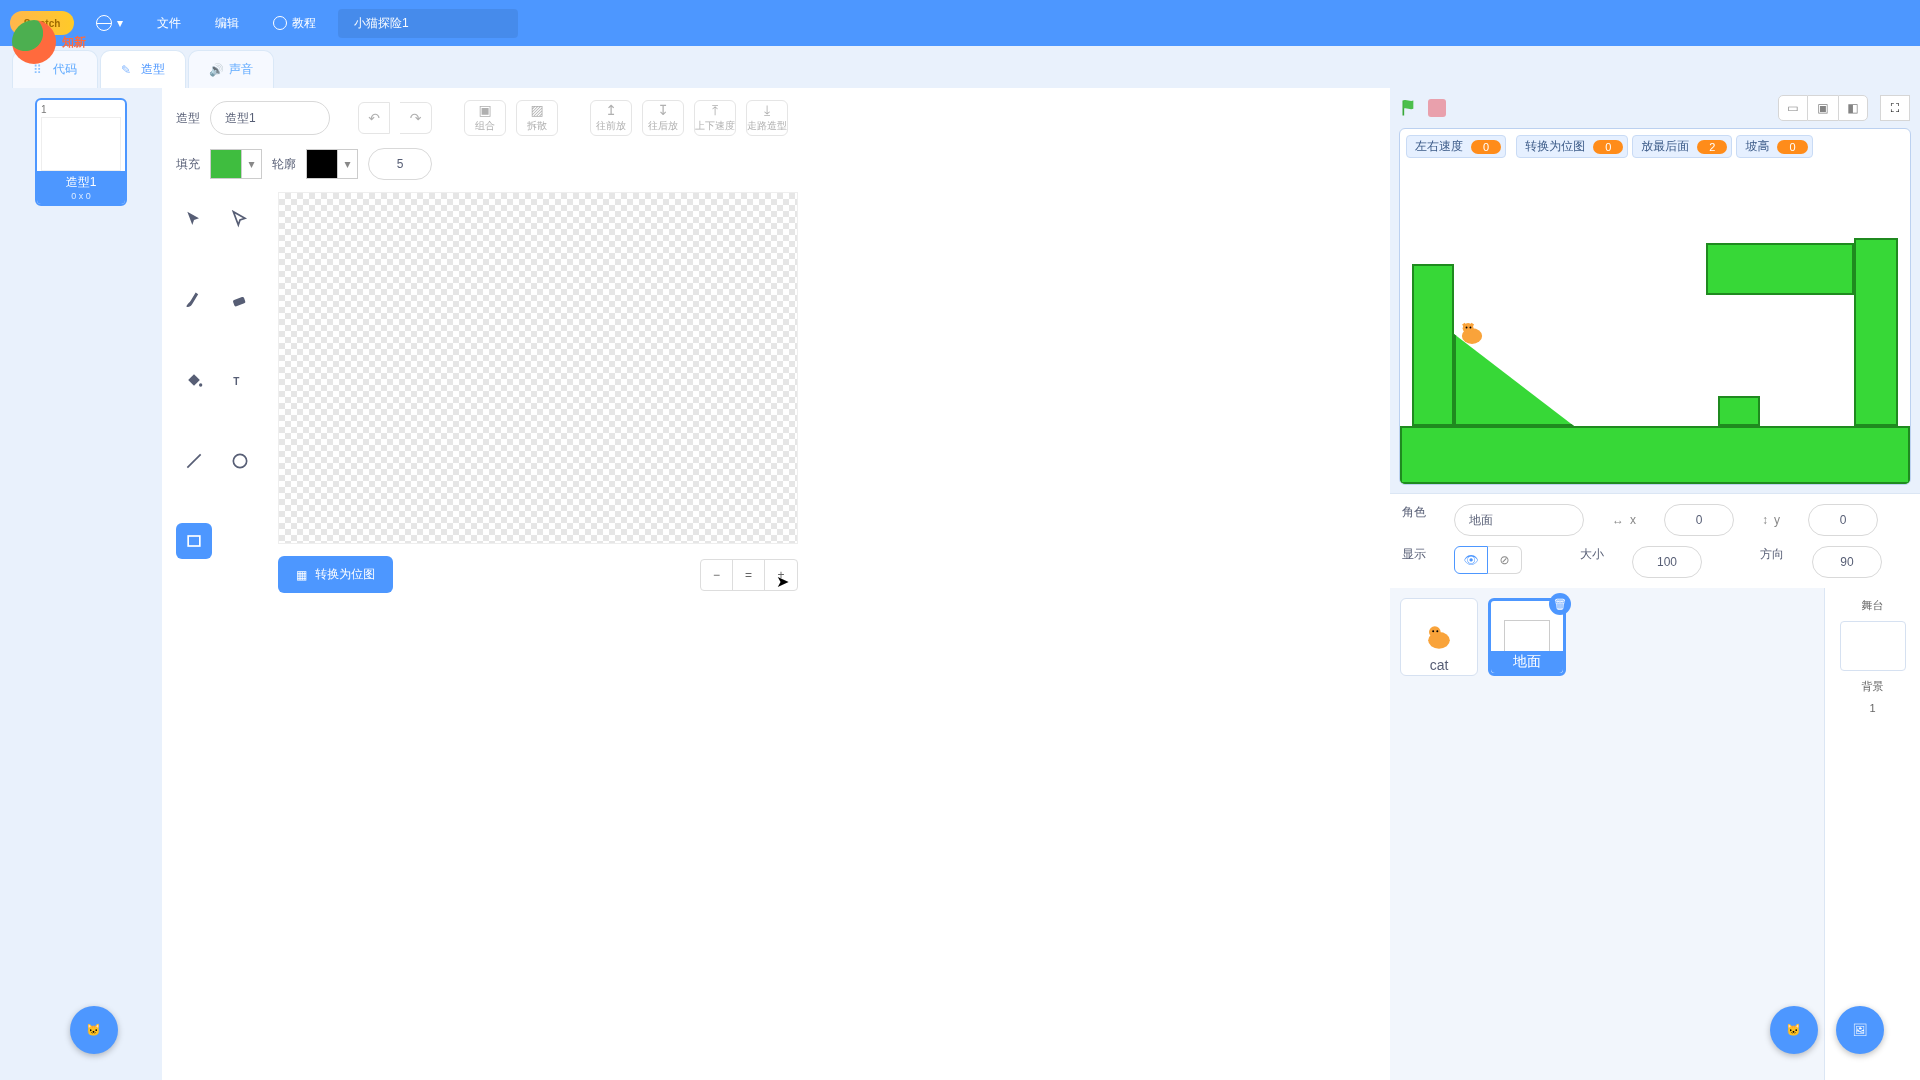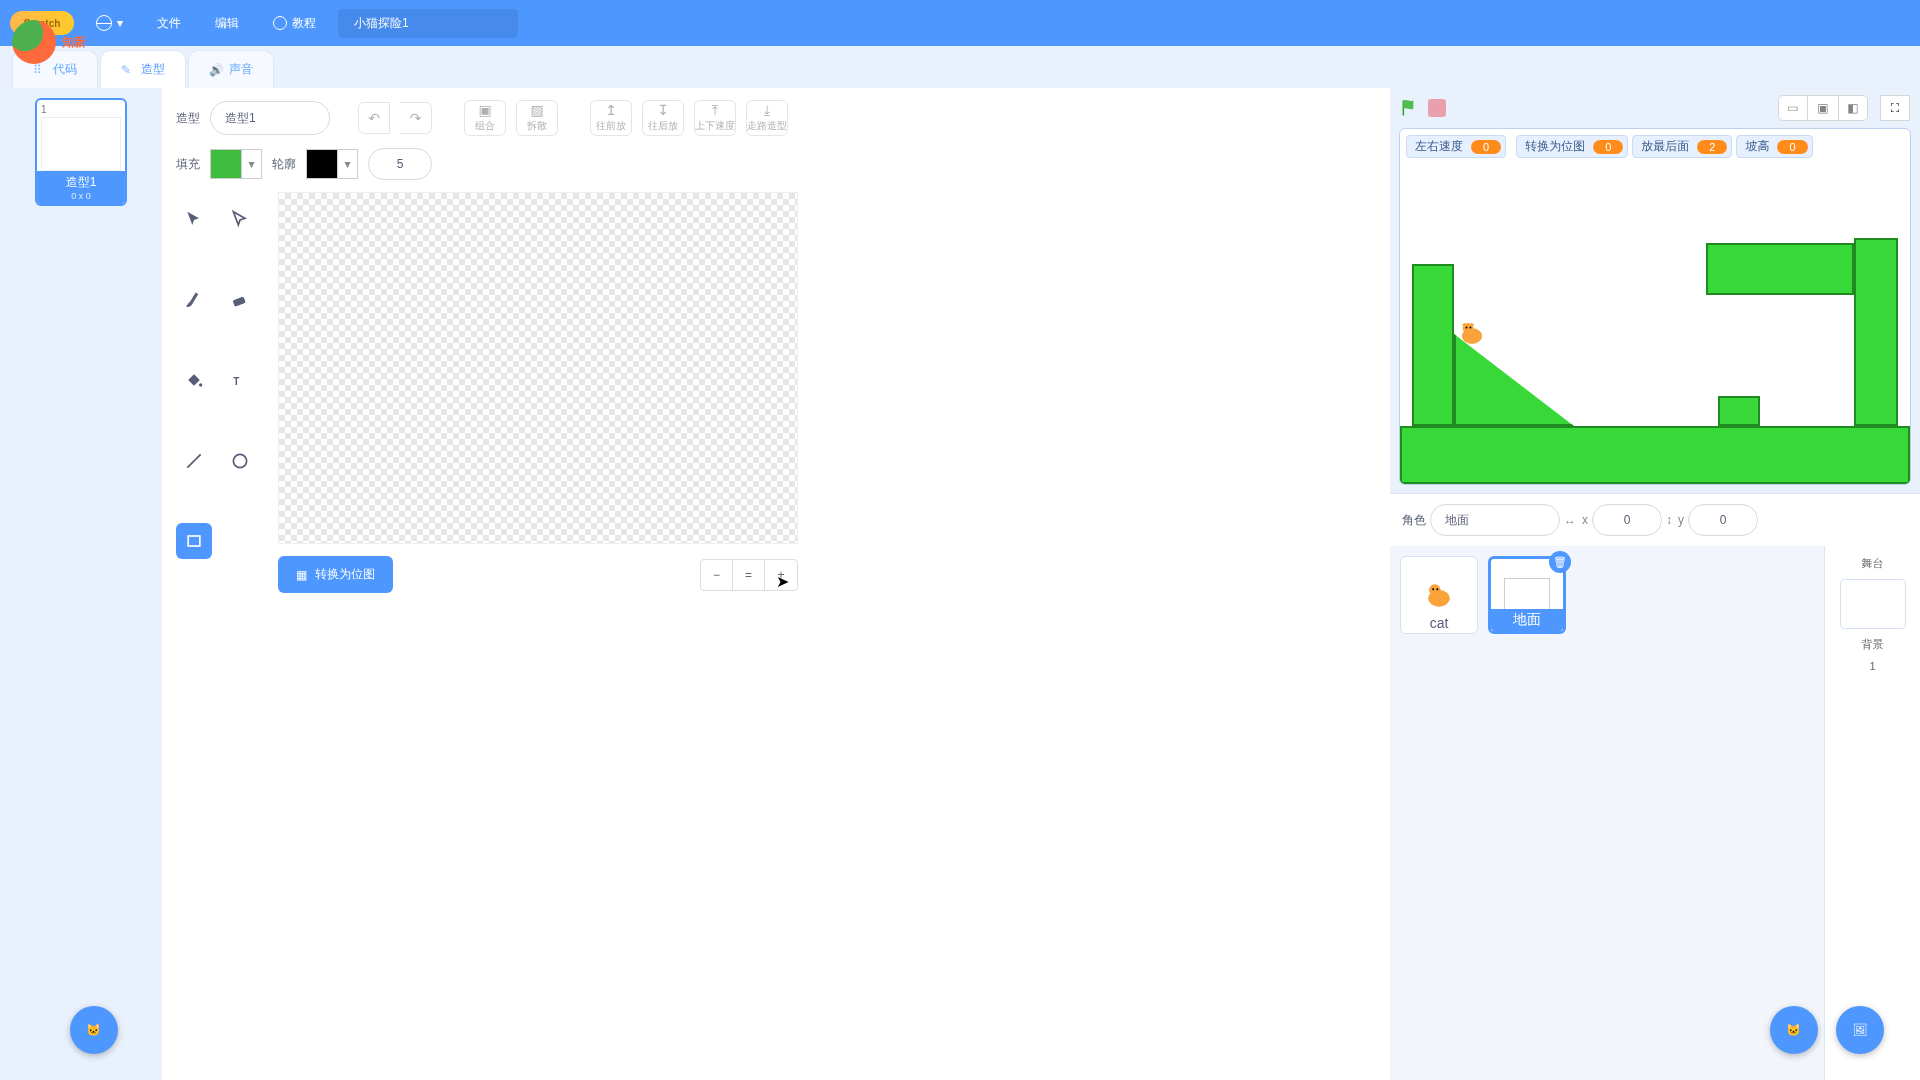--- a/index.html
+++ b/index.html
@@ -84,21 +84,21 @@
 .mon{background:#e6f0ff;border:1px solid #c9dbf5;border-radius:4px;padding:2px 4px 2px 8px;display:flex;align-items:center;gap:8px;font-size:11px;color:#3b5a88}
 .mon .val{background:#ff8c1a;color:#fff;border-radius:10px;padding:1px 12px;font-size:11px;min-width:30px;text-align:center}
 .mon-row{display:flex;gap:10px}
 
 .stage{width:512px;height:357px;background:#fff;border:1px solid #bcd1f0;border-radius:6px;margin:0 auto;position:relative;overflow:hidden}
 .g{background:#37d837;border:2px solid #1f8a1f;position:absolute}
 .cat-sprite{position:absolute;width:32px;height:28px}
 
 
 .spriteinfo{background:#fff;border-top:1px solid #dbe6f4;padding:10px 12px;display:flex;flex-direction:column;gap:10px;margin-top:8px}
-.sirow{display:flex;align-items:center;gap:4px}
+.sirow{display:flex;gap:28px}
 .sibox{height:32px;border:1px solid #d9d9d9;border-radius:18px;padding:0 14px;outline:none;color:#575e75;width:120px;text-align:center}
 .sibox.name{width:130px;text-align:left}
 .axis{display:flex;align-items:center;gap:6px;color:#888}
 .eyebtn{width:34px;height:28px;border:1px solid #d9d9d9;display:flex;align-items:center;justify-content:center;color:#888;cursor:pointer}
 .eyebtn.on{border-color:#4d97ff;color:#4d97ff;border-radius:6px 0 0 6px}
 .eyebtn.off{border-left:none;border-radius:0 6px 6px 0}
 
 
 .bottom-split{display:flex;flex:1}
 .sprite-list{flex:1;background:#f2f6fc;padding:10px;display:flex;gap:10px;align-items:flex-start;position:relative}
@@ -352,20 +352,31 @@
             <span>↔</span>
             <span>x</span>
           </div>
         <input class="sibox" style="width: 70px;" value="0">
         <div class="axis">
             <span>↕</span>
             <span>y</span>
           </div>
         <input class="sibox" style="width: 70px;" value="0">
       </div>
+      <div class="sirow">
+        <span class="lbl">显示</span>
+        <div style="display:flex">
+          <div class="eyebtn on">👁</div>
+          <div class="eyebtn off">⊘</div>
+        </div>
+        <span class="lbl" style="margin-left:30px">大小</span>
+        <input class="sibox" style="width: 70px;" value="100">
+        <span class="lbl" style="margin-left:30px">方向</span>
+        <input class="sibox" style="width: 70px;" value="90">
+      </div>
     </div>
 
     <div class="bottom-split">
       <div class="sprite-list">
         <div class="sprite-card unsel">
           <svg class="cat-mini" viewBox="0 0 40 36">
               <ellipse cx="20" cy="22" rx="13" ry="10" fill="#f9a33a"></ellipse>
               <circle cx="15" cy="12" r="7" fill="#f9a33a"></circle>
               <circle cx="13" cy="11" r="1.2" fill="#000"></circle>
               <circle cx="18" cy="11" r="1.2" fill="#000"></circle>

